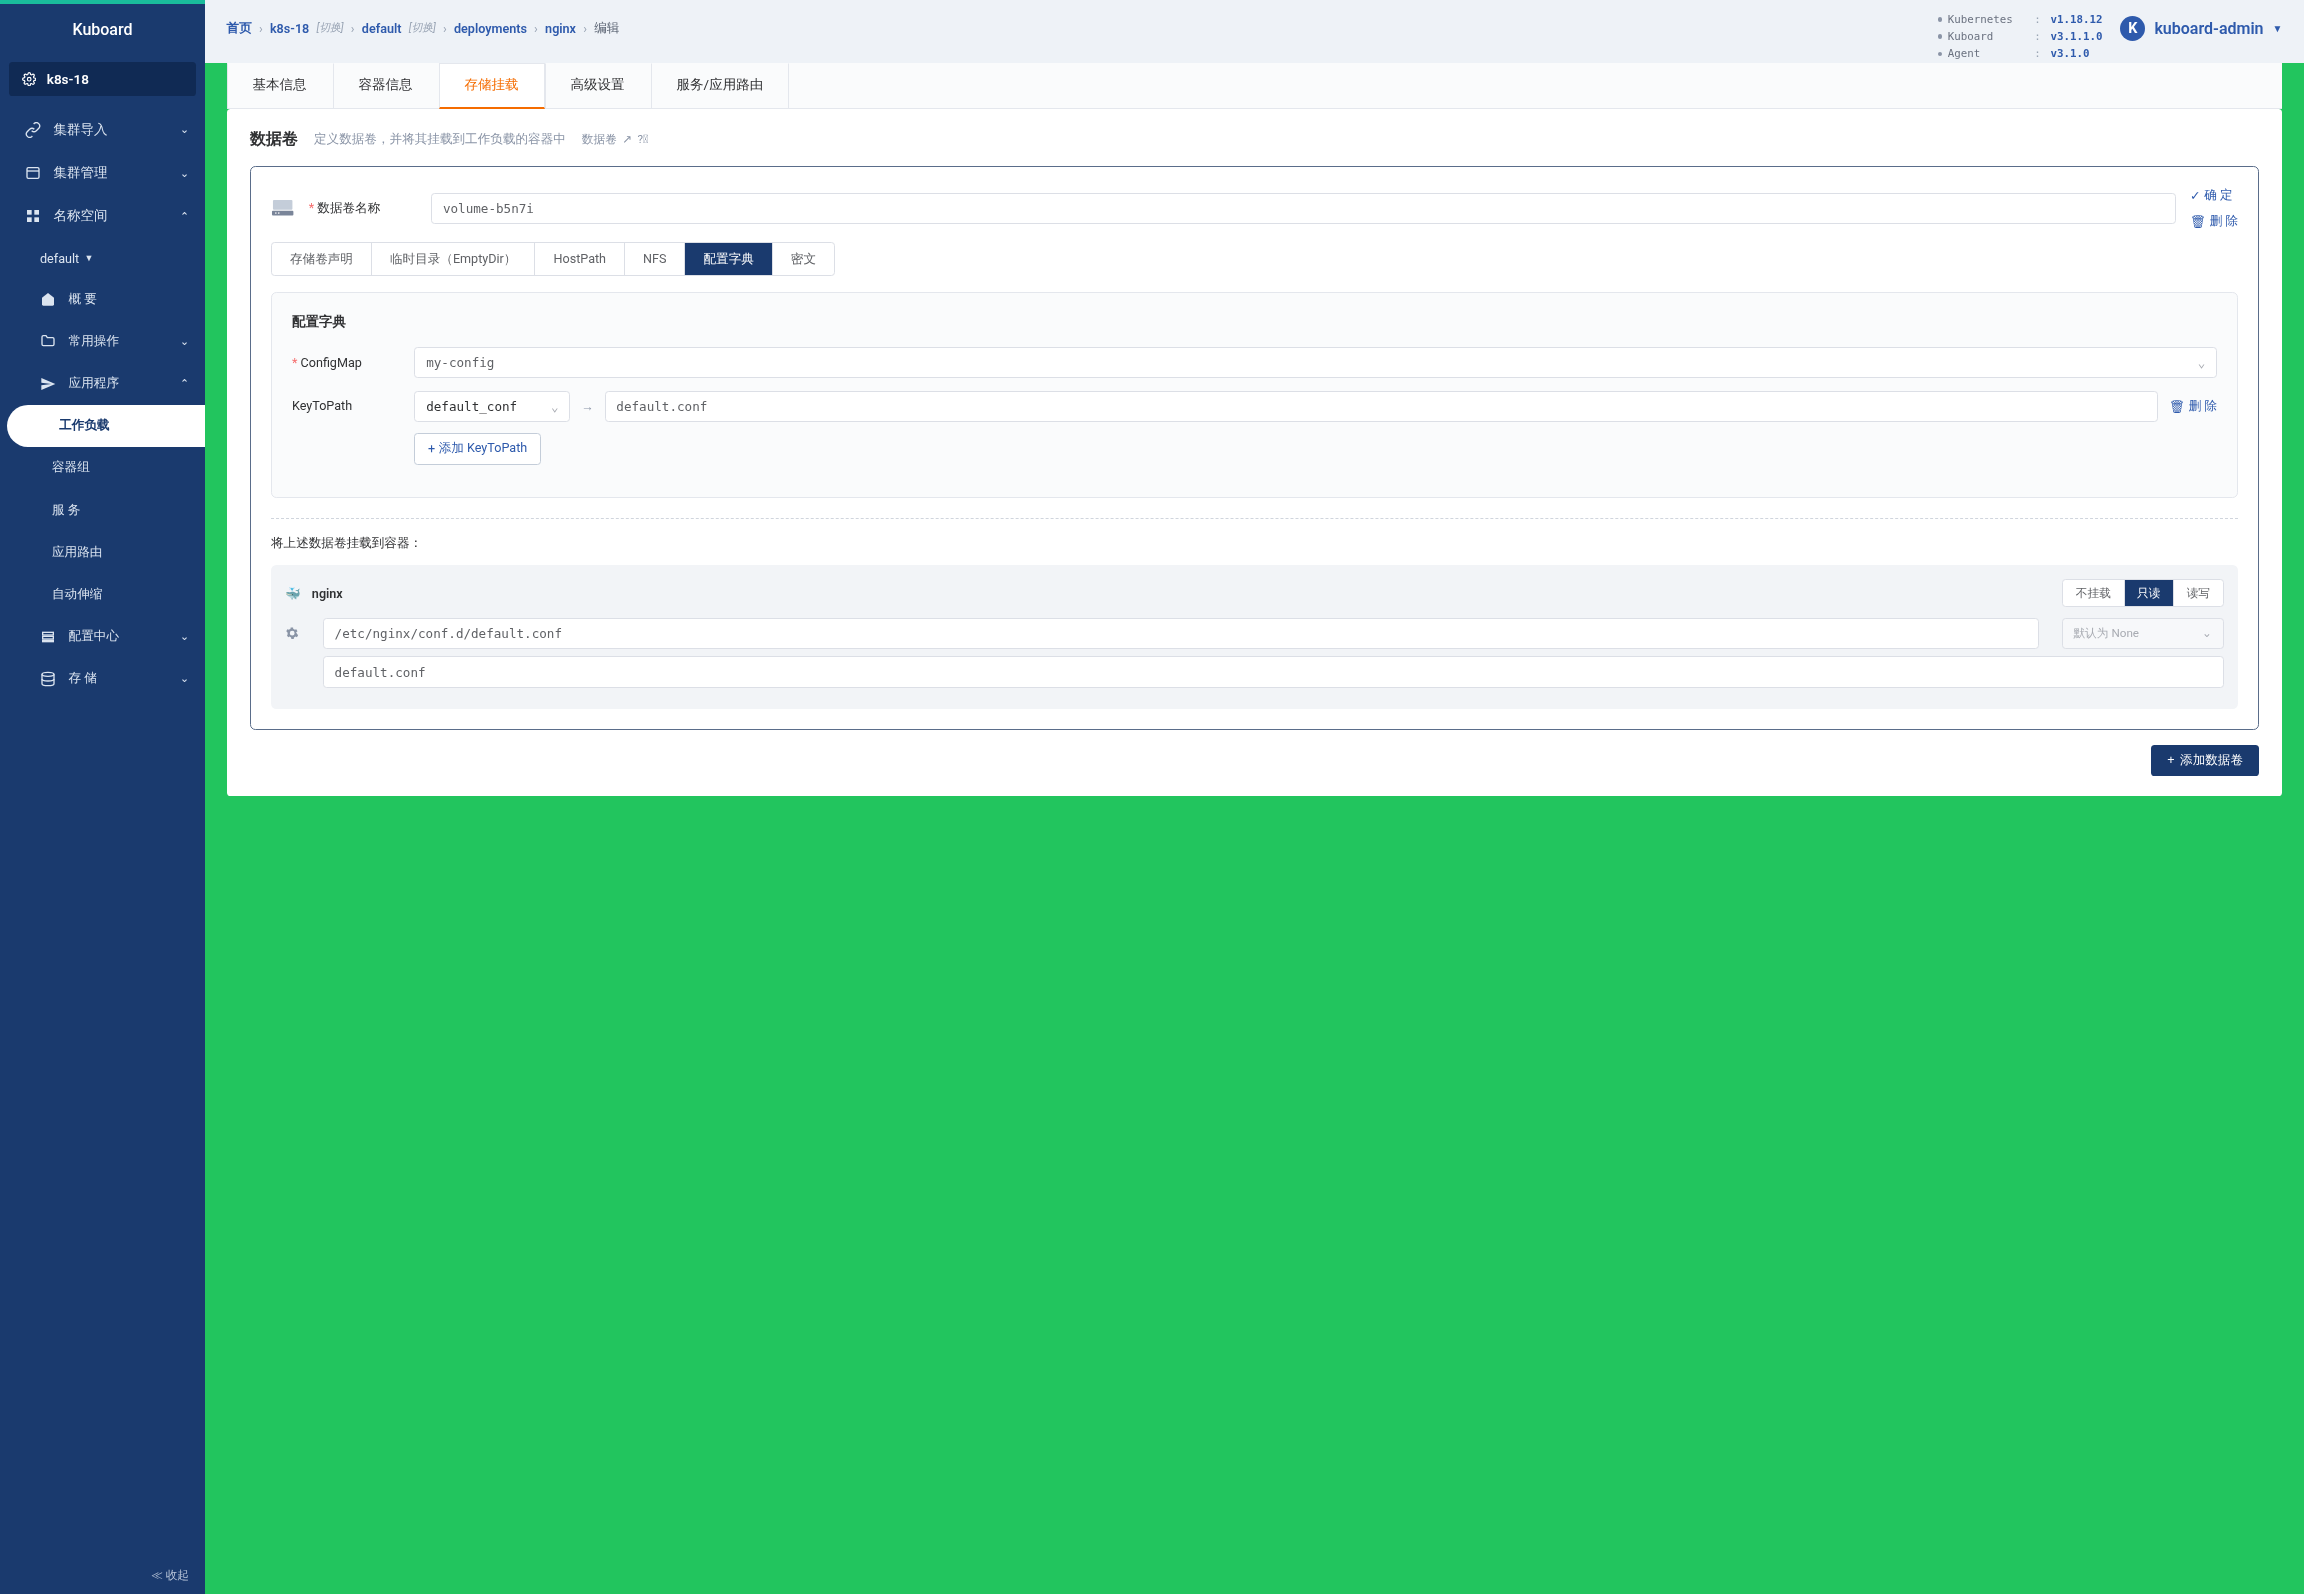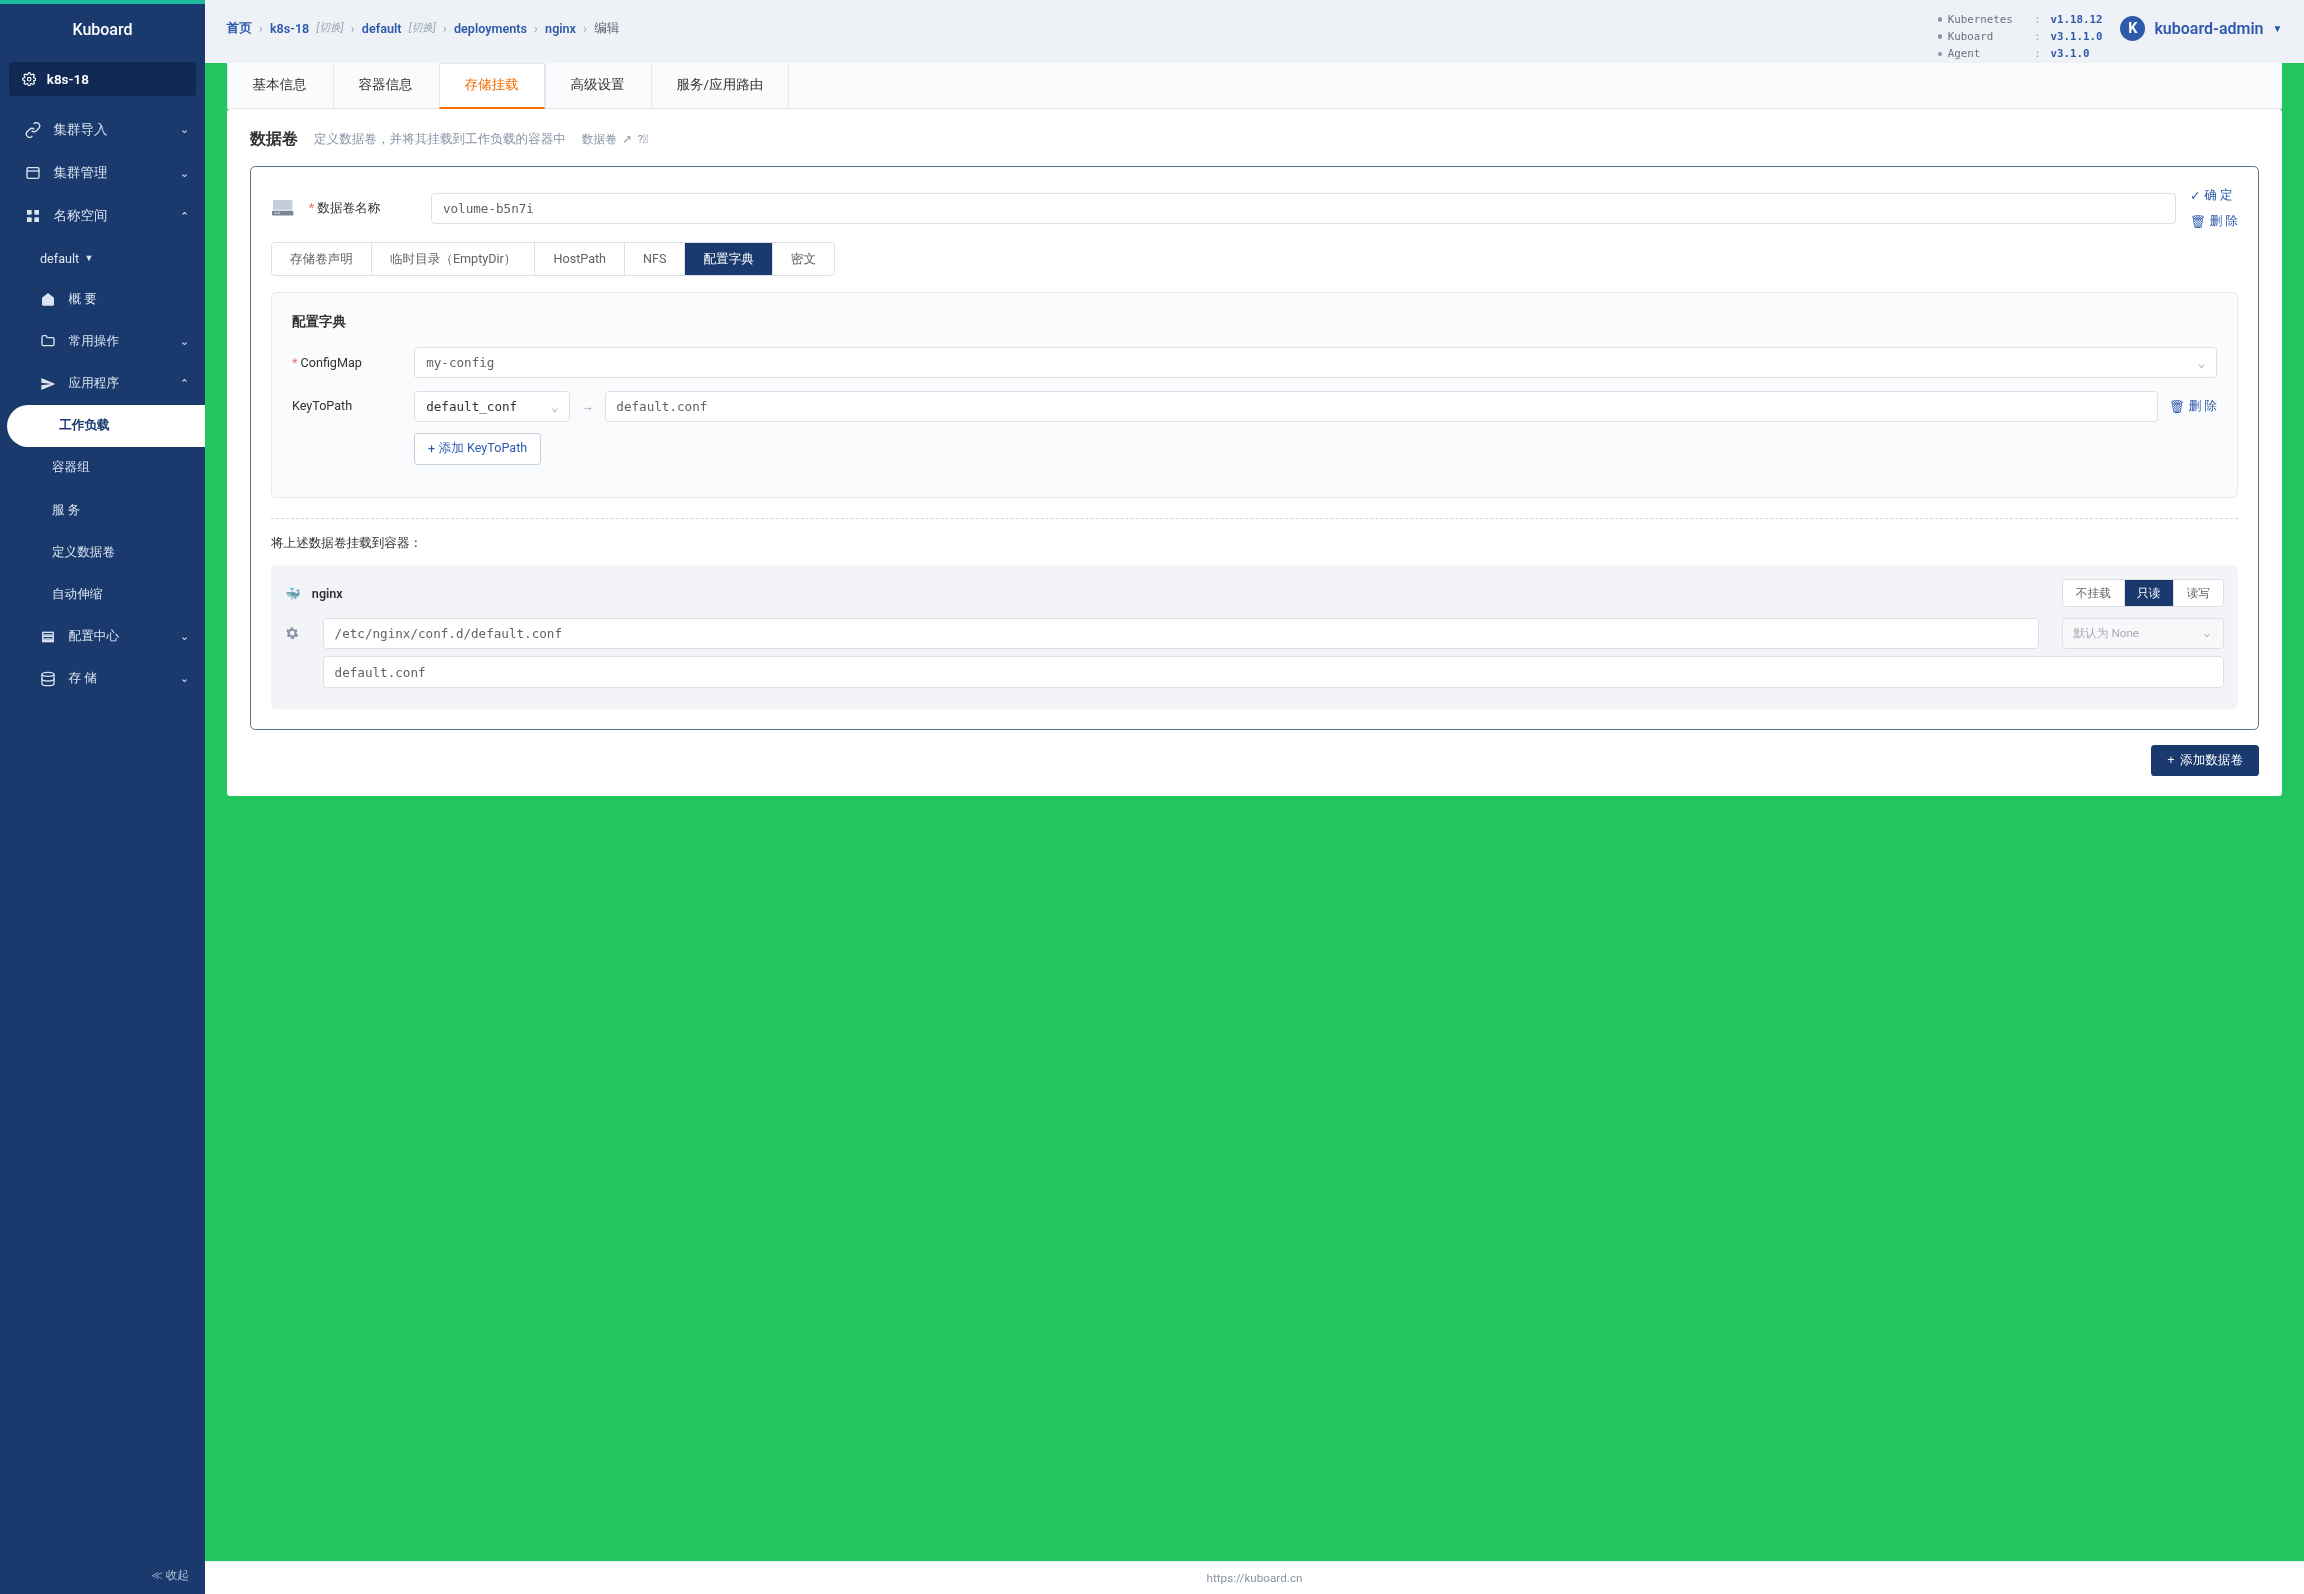--- a/index.html
+++ b/index.html
@@ -171,21 +171,21 @@
       <div class="menu-item menu-sub lv2 active">
           <span>工作负载</span>
         </div>
       <div class="menu-item menu-sub lv2">
           <span>容器组</span>
         </div>
       <div class="menu-item menu-sub lv2">
           <span>服 务</span>
         </div>
       <div class="menu-item menu-sub lv2">
-          <span>定义数据卷</span>
+          <span>应用路由</span>
         </div>
       <div class="menu-item menu-sub lv2">
           <span>自动伸缩</span>
         </div>
       <div class="menu-item menu-sub">
           <span class="ic"><svg viewBox="0 0 24 24" fill="none" stroke="currentColor" stroke-width="2">
               <rect x="4" y="5" width="16" height="4"></rect>
               <rect x="4" y="11" width="16" height="4"></rect>
               <rect x="4" y="17" width="16" height="2"></rect>
             </svg></span>
@@ -365,16 +365,15 @@
 
         <div class="add-vol-row">
           <button class="btn btn-dark">
               <span>+</span>
               <span>添加数据卷</span>
             </button>
         </div>
       </div>
     </div>
 
-    <div class="footer"><span>https://kuboard.cn</span></div>
   </div>
 </div>
 
 
 </body></html>

